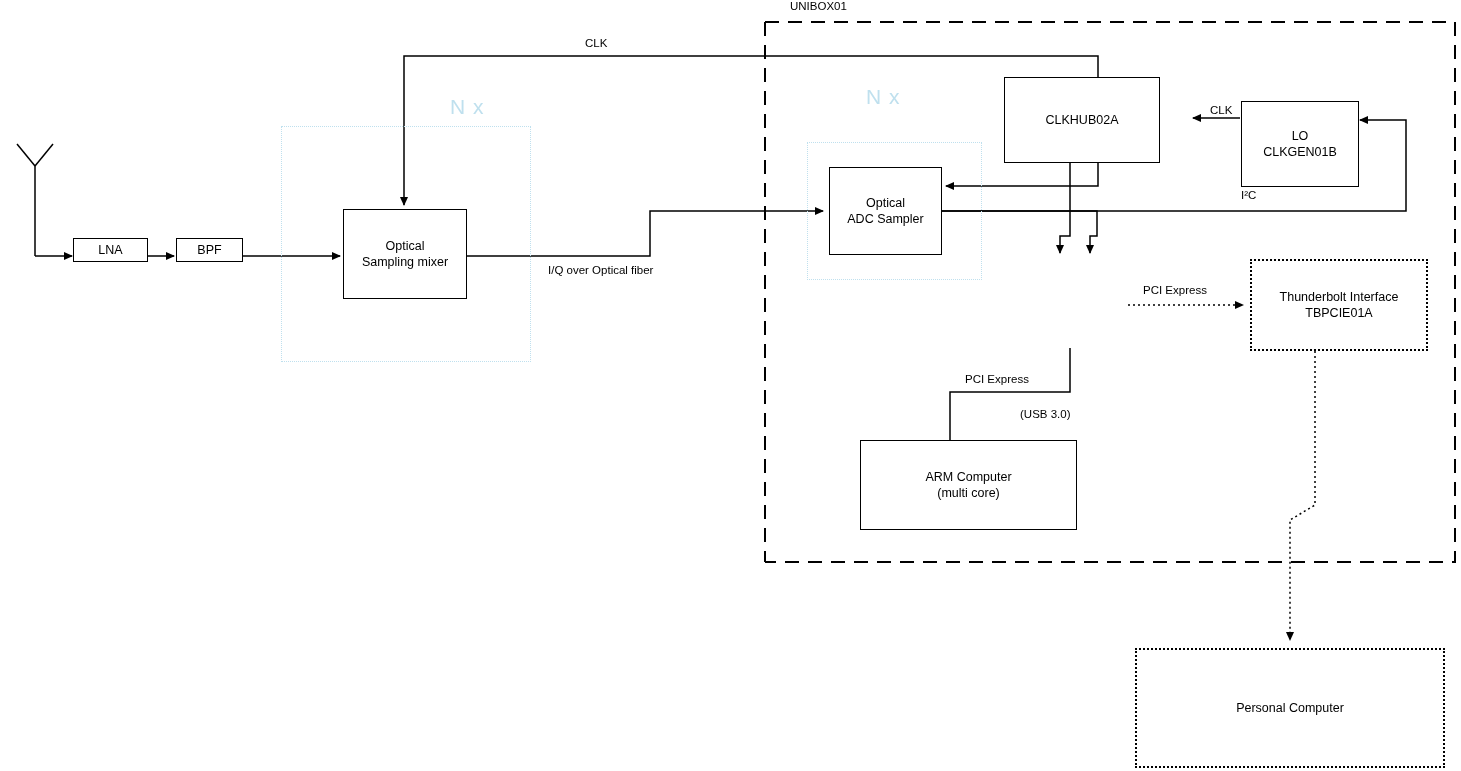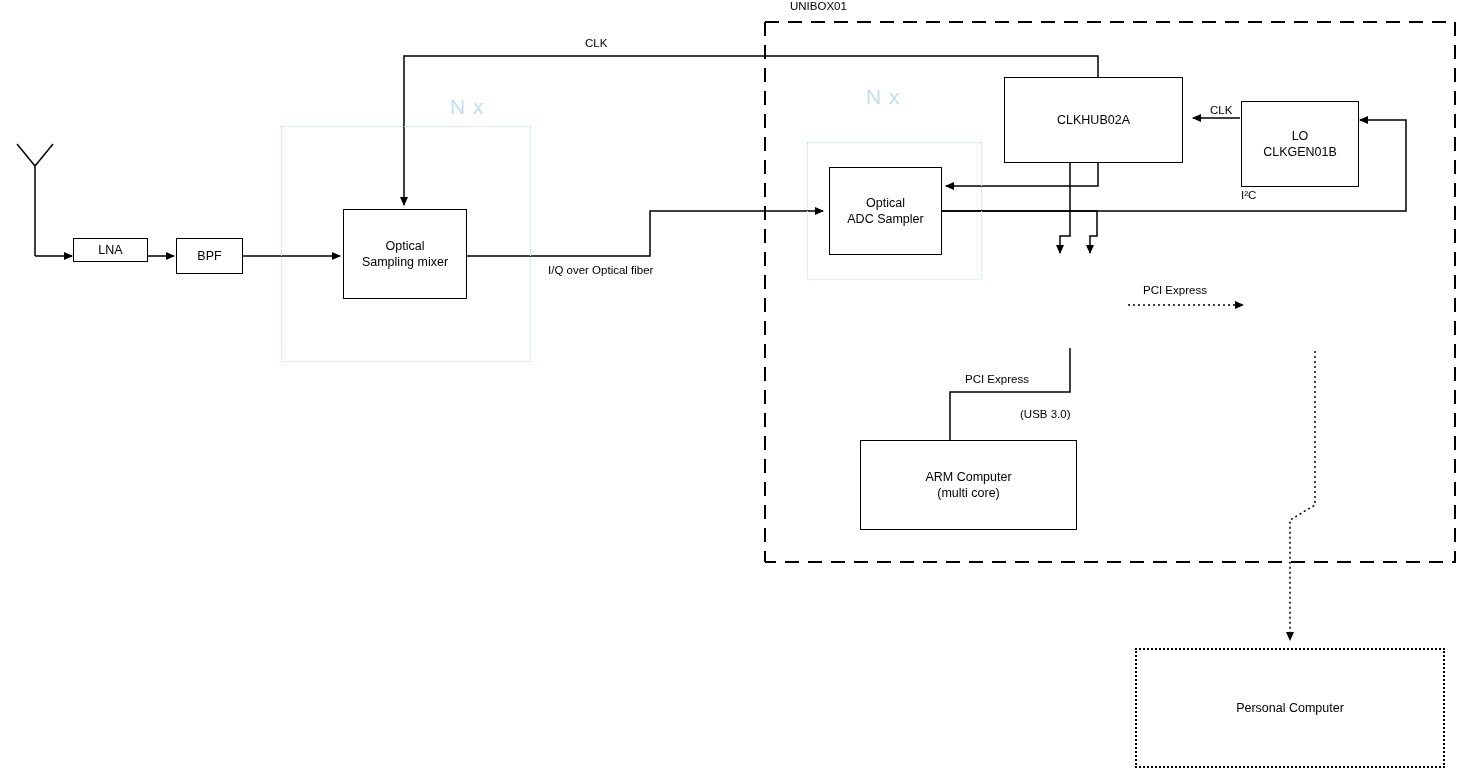--- a/index.html
+++ b/index.html
@@ -148,32 +148,34 @@
 
   <div class="unibox-label" style="left:790px; top:0px;">UNIBOX01</div>
 
   <div class="nx-group" style="left:281px; top:126px; width:250px; height:236px;"></div>
   <div class="nx-label" style="left:450px; top:95px;">N x</div>
 
   <div class="nx-group" style="left:807px; top:142px; width:175px; height:138px;"></div>
   <div class="nx-label" style="left:866px; top:85px;">N x</div>
 
   <div class="box" style="left:73px; top:238px; width:75px; height:24px;">LNA</div>
-  <div class="box" style="left:176px; top:238px; width:67px; height:36px;">BPF</div>
+  <div class="box" style="left:176px; top:238px; width:67px; height:24px;">BPF</div>
   <div class="box" style="left:343px; top:209px; width:124px; height:90px;">Optical
 Sampling mixer</div>
 
   <div class="box" style="left:829px; top:167px; width:113px; height:88px;">Optical
 ADC Sampler</div>
 
-  <div class="box" style="left:1004px; top:77px; width:179px; height:86px;">CLKHUB02A</div>
+  <div class="box" style="left:1004px; top:77px; width:156px; height:86px;">CLKHUB02A</div>
   <div class="box" style="left:1241px; top:77px; width:118px; height:86px;margin-top:24px;">LO
 CLKGEN01B</div>
 
 
+  <div class="box dotted-box" style="left:1250px; top:259px; width:178px; height:92px;">Thunderbolt Interface
+TBPCIE01A</div>
 
   <div class="box" style="left:860px; top:440px; width:217px; height:90px;">ARM Computer
 (multi core)</div>
 
   <div class="box dotted-box" style="left:1135px; top:648px; width:310px; height:120px;">Personal Computer</div>
 
   <div class="txt" style="left:585px; top:37px;">CLK</div>
   <div class="txt" style="left:1210px; top:104px;">CLK</div>
   <div class="txt" style="left:1241px; top:189px;">I²C</div>
   <div class="txt" style="left:548px; top:264px;">I/Q over Optical fiber</div>

